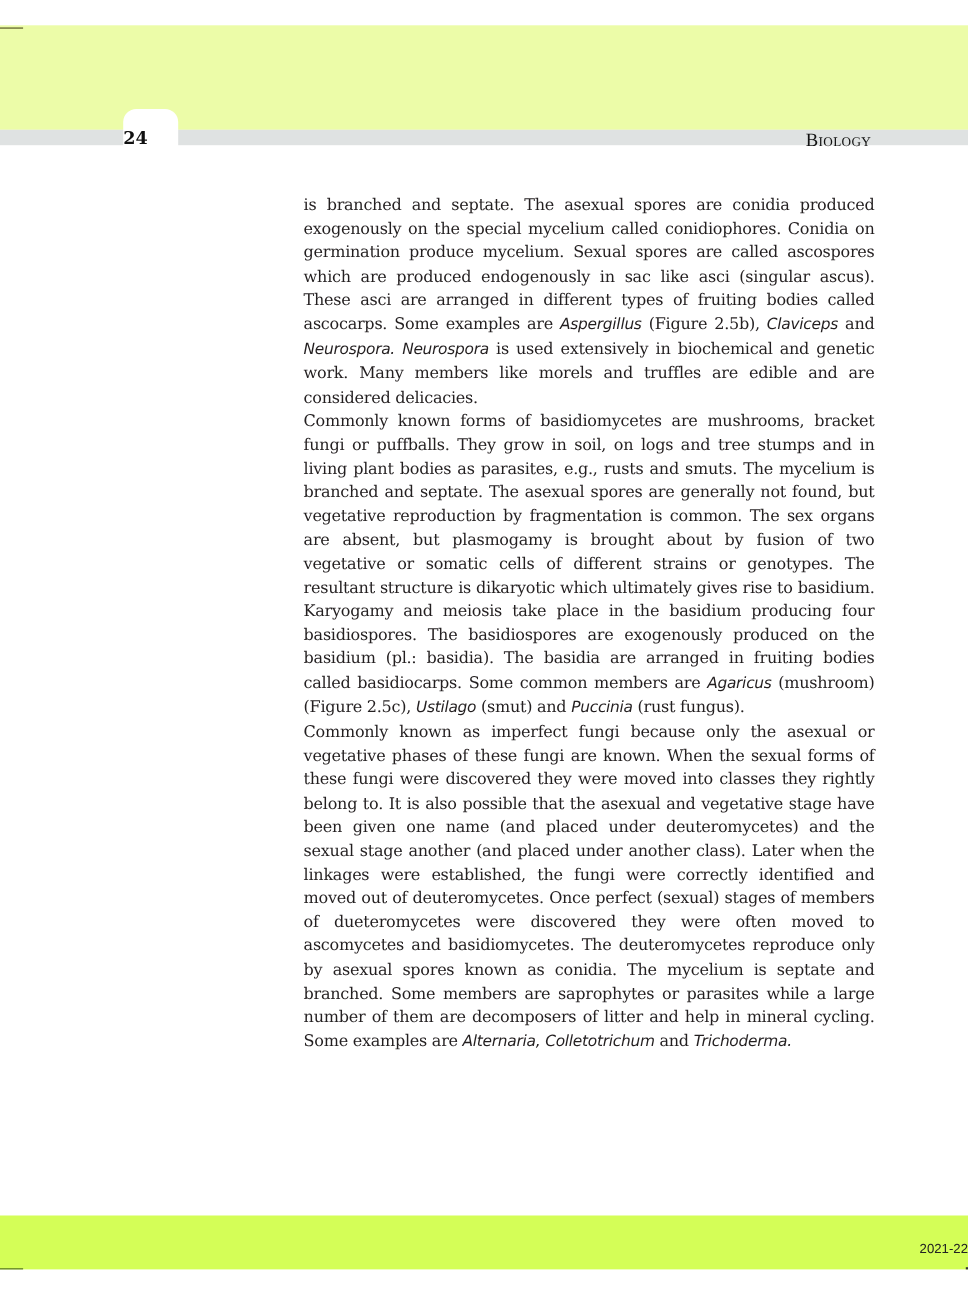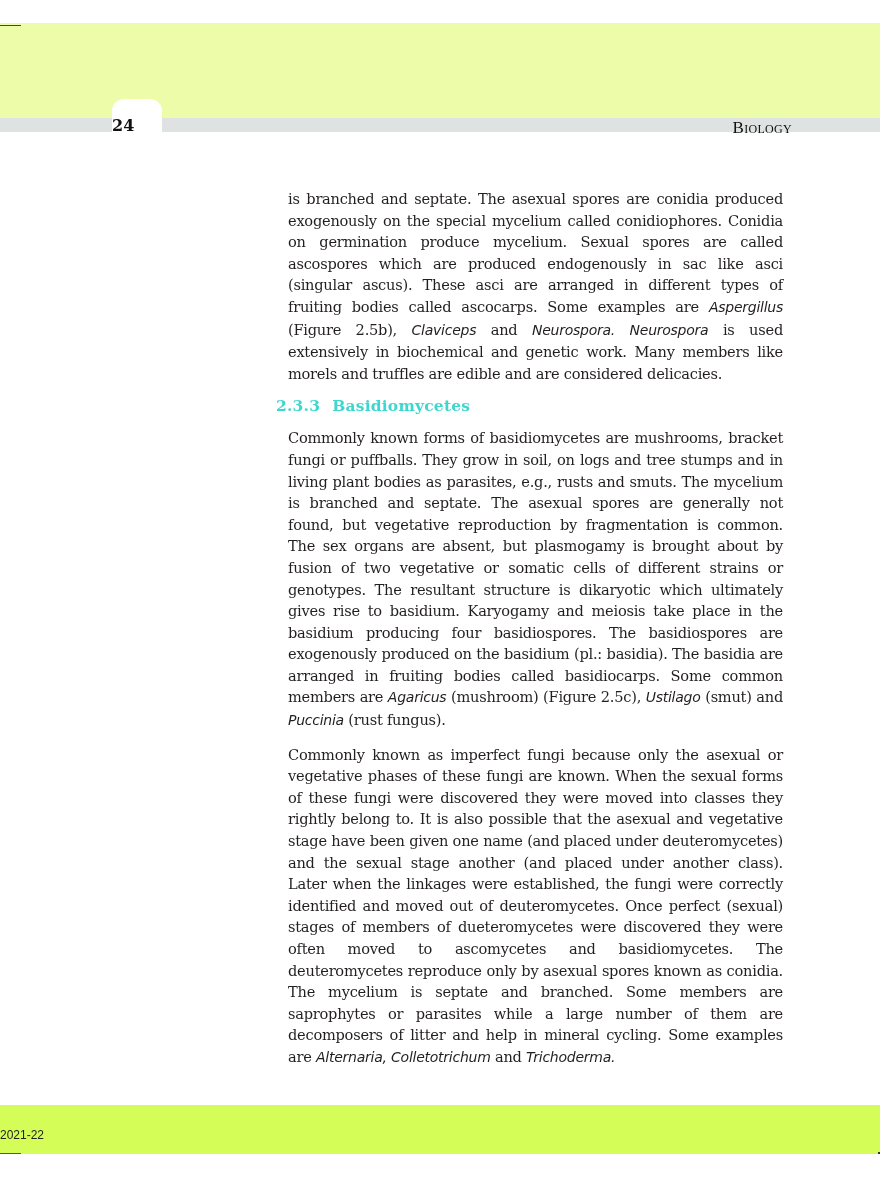--- a/index.html
+++ b/index.html
@@ -30,37 +30,37 @@
     }
     .running-head {
       position: absolute; right: 88px; top: 118px;
       font-family: Liberation Serif, serif; font-size: 17px; font-variant: small-caps;
       letter-spacing: 0.3px; color: #111;
     }
     .content {
       position: absolute; left: 276px; top: 176px; width: 519px;
     }
     p.body {
-      margin: 12px; font-size: 14.6px; line-height: 21.6px; text-align: justify;
+      margin: 0; font-size: 14.6px; line-height: 21.6px; text-align: justify;
       font-family: "DejaVu Serif", serif; letter-spacing: -0.25px;
     }
     p.body em { font-style: italic; font-family: "DejaVu Sans", sans-serif; font-size: 14px; }
     h3.section {
       margin: 0; font-family: "DejaVu Serif", serif; font-weight: bold;
       font-size: 15.5px; color: #3fd6cf; letter-spacing: 0.2px;
     }
     h3.section .num { margin-right: 12px; }
     .s1 { margin-top: 14px; margin-bottom: 10px; }
     .s2 { margin-top: 14px; margin-bottom: 10px; }
     .footer-band {
       position: absolute; left: 0; top: 1105px; width: 880px; height: 49px;
       background: #d4fe57;
     }
     .footer-text {
-      position: absolute; left: 0; top: 1128px; width: 880px; text-align: left;
+      position: absolute; left: 0; top: 1128px; width: 880px; text-align: right;
       font-family: "Liberation Sans", sans-serif; font-size: 12px; color: #222;
     }
     .crop-mark-bottom {
       position: absolute; left: 0; top: 1153px; width: 21px; height: 1px; background: #4a6a1a;
     }
     .crop-mark-br {
       position: absolute; right: 0; top: 1152px; width: 2px; height: 2px; background: #333;
     }
   </style>
 </head>
@@ -69,21 +69,20 @@
 <div class="top-band"></div>
 <div class="crop-mark-top"></div>
 <div class="header-band"></div>
 <div class="page-tab"></div>
 <div class="page-number">24</div>
 <div class="running-head">Biology</div>
 
 <div class="content">
   <p class="body"><span>is branched and septate. The asexual spores are conidia produced exogenously on the special mycelium called conidiophores. Conidia on germination produce mycelium. Sexual spores are called ascospores which are produced endogenously in sac like asci (singular ascus). These asci are arranged in different types of fruiting bodies called ascocarps. Some examples are </span><em>Aspergillus</em><span> (Figure 2.5b), </span><em>Claviceps</em><span> and </span><em>Neurospora.</em><span> </span><em>Neurospora</em><span>  is used extensively in biochemical and genetic work. Many members like morels and truffles are edible and are considered  delicacies.</span></p>
 
-  <h3 class="section s1"><span class="num">2.3.3</span><span>Basidiomycetes</span></h3>
   <p class="body"><span>Commonly known forms of basidiomycetes are mushrooms, bracket fungi or puffballs. They grow in soil, on logs and tree stumps and in living plant bodies as parasites, e.g., rusts and smuts. The mycelium is branched and septate. The asexual spores are generally not found, but vegetative reproduction by fragmentation is common. The sex organs are absent, but plasmogamy is brought about by fusion of two vegetative or somatic cells of different strains or genotypes. The resultant structure is dikaryotic which ultimately gives rise to basidium. Karyogamy and meiosis take place in the basidium producing four basidiospores. The basidiospores are exogenously produced on the basidium (pl.: basidia). The basidia are arranged in fruiting bodies called basidiocarps. Some common members are </span><em>Agaricus</em><span> (mushroom) (Figure 2.5c), </span><em>Ustilago</em><span> (smut) and </span><em>Puccinia</em><span> (rust fungus).</span></p>
 
   <p class="body"><span>Commonly known as imperfect fungi because only the asexual or vegetative phases of these fungi are known.  When the sexual forms of these fungi were discovered they were moved into classes they rightly belong to.  It is also possible that the asexual and vegetative stage have been given one name (and placed under deuteromycetes) and the sexual stage another (and placed under another class).  Later when the linkages were established, the fungi were correctly identified and moved out of deuteromycetes. Once perfect (sexual) stages of members of dueteromycetes were discovered they were often moved to ascomycetes and basidiomycetes. The deuteromycetes reproduce only by asexual spores known as conidia. The mycelium is septate and branched. Some members are saprophytes or parasites while a large number of them are decomposers of litter and help in mineral cycling. Some examples are </span><em>Alternaria,</em><span> </span><em>Colletotrichum</em><span> and </span><em>Trichoderma.</em></p>
 </div>
 
 <div class="footer-band"></div>
 <div class="footer-text">2021-22</div>
 <div class="crop-mark-bottom"></div>
 <div class="crop-mark-br"></div>
 

